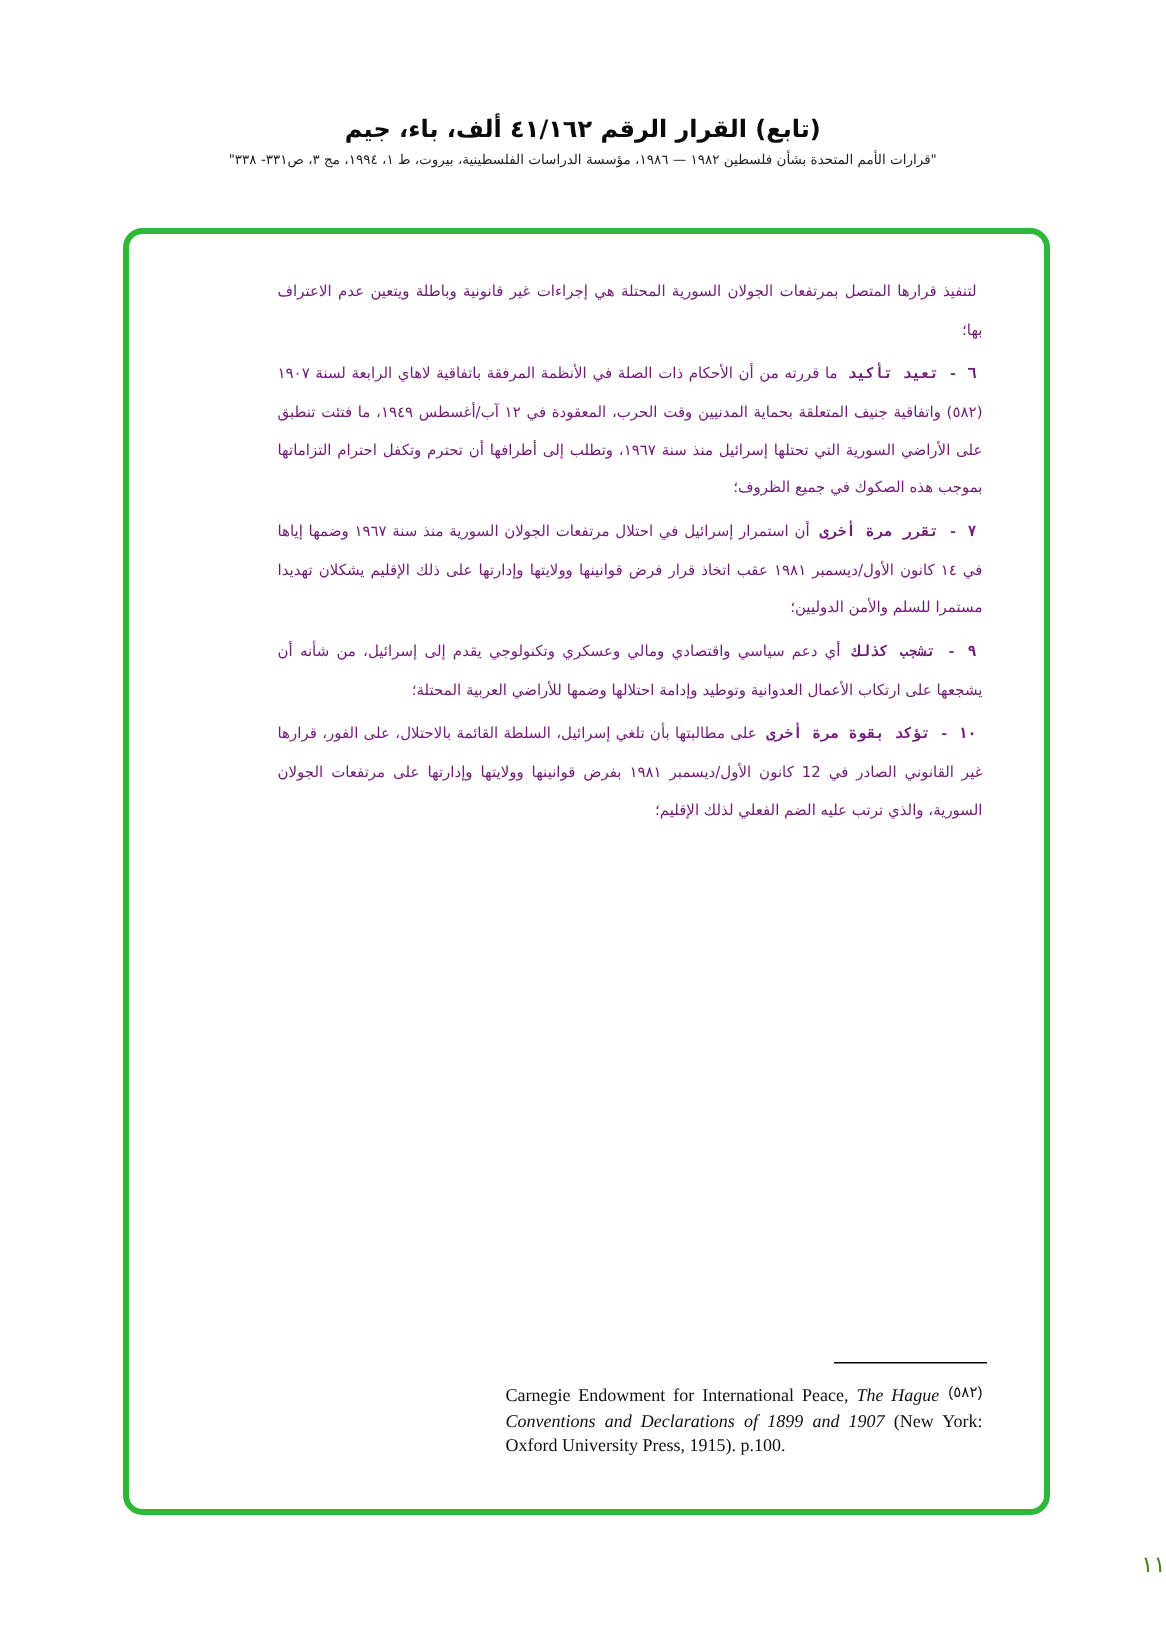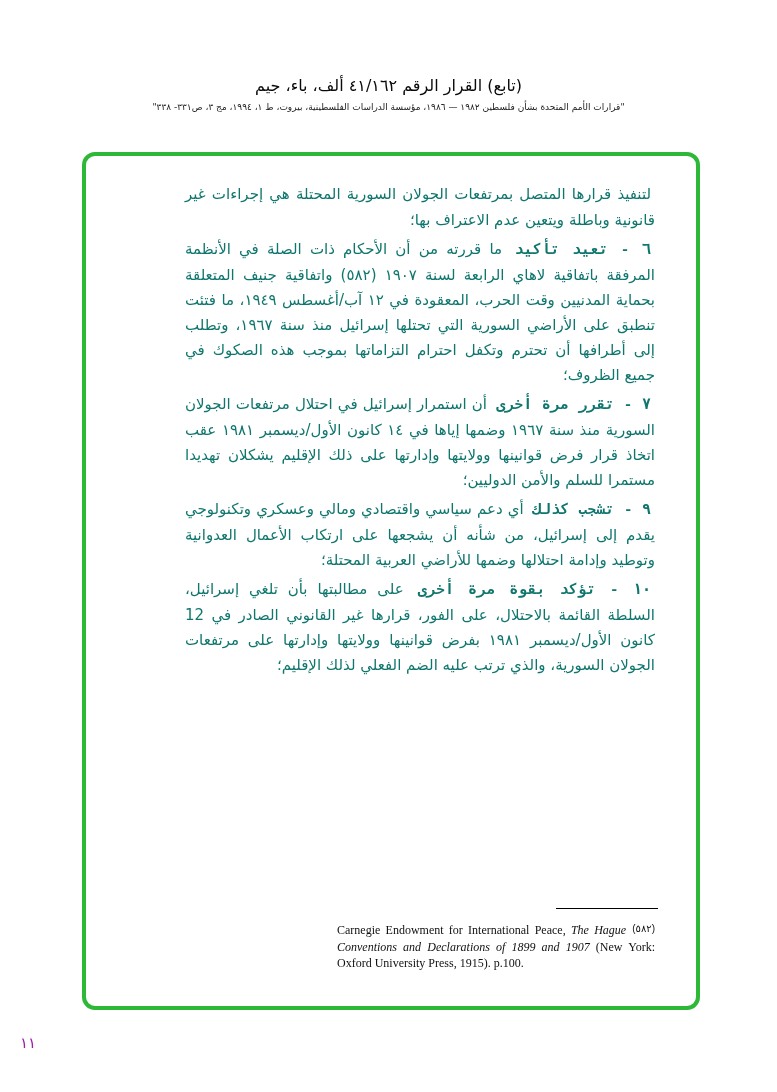--- a/index.html
+++ b/index.html
@@ -22,21 +22,21 @@
   .header {
     position: absolute;
     top: 76px;
     left: 0;
     right: 0;
     text-align: center;
     direction: rtl;
   }
   .doc-title {
     font-size: 16px;
-    font-weight: normal;
+    font-weight: bold;
     letter-spacing: 0.2px;
     color: #0a0a0a;
   }
   .doc-source {
     margin-top: 7px;
     font-size: 9px;
     color: #222;
     letter-spacing: 0.1px;
   }
 
@@ -53,23 +53,23 @@
   }
 
   
   .body-text {
     position: absolute;
     top: 26px;
     right: 41px;
     left: 99px;
     direction: rtl;
     text-align: justify;
-    font-size: 15px;
+    font-size: 10px;
     line-height: 25px;
-    color: #0f766e;
+    color: #701a75;
   }
   .para { margin: 0 0 4px 0; text-indent: 4px; }
   .para-lead { font-weight: bold; font-family: Liberation Mono, monospace; }
 
   
   .fn-sep {
     position: absolute;
     top: 752px;
     right: 38px;
     width: 102px;
@@ -96,23 +96,23 @@
     top: -1px;
   }
   .fn-italic { font-style: italic; }
 
   
   .page-number {
     position: absolute;
     bottom: 40px;
     left: 0;
     right: 0;
-    text-align: left;
+    text-align: right;
     font-size: 15px;
-    color: #a21caf;
+    color: #4d7c0f;
     padding-left: 20px;
   }
 </style>
 </head>
 <body>
 
 <div class="page">
 
   <div class="header">
     <div class="doc-title">(تابع) القرار الرقم ٤١/١٦٢ ألف، باء، جيم</div>

